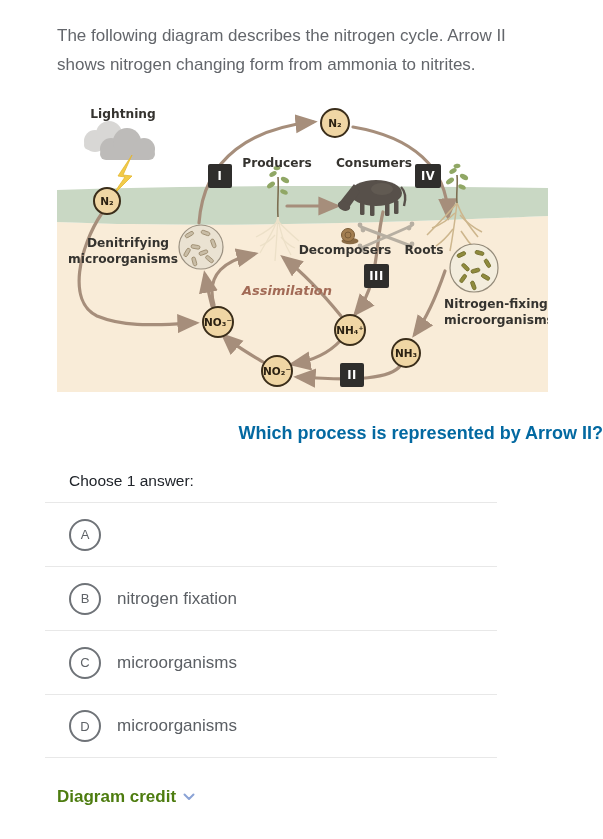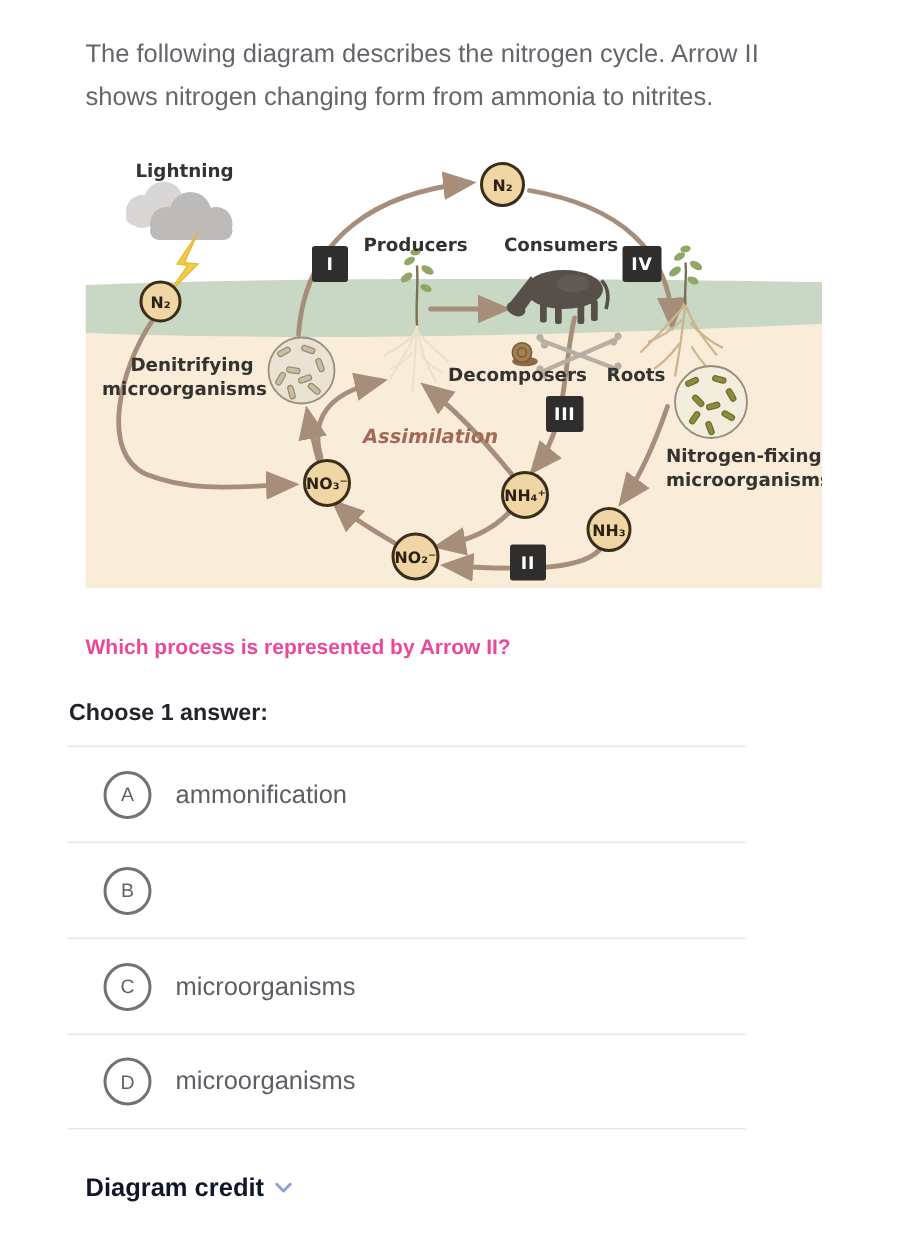--- a/index.html
+++ b/index.html
@@ -3,32 +3,32 @@
 <meta charset="utf-8">
 <style>
   * { margin:0; padding:0; box-sizing:border-box; }
   html,body { width:603px; background:#ffffff; }
   body { font-family:"Liberation Sans","DejaVu Sans",sans-serif; width:603px; height:839px; overflow:hidden; }
 
   .intro { margin:21px 60px 0 57px; max-width:505px; font-size:17px; line-height:29px; color:#63666b; }
 
   .diagram-wrap { margin:16px 0 0 57px; width:491px; height:297px; }
 
-  .question { margin:31px 0 0 57px; font-size:14px; font-weight:bold; color:#ec4899; }
-
-  .choose-label { margin:28px 0 0 46px; font-size:15.5px; font-weight:bold; color:#21252b; }
+  .question { margin:31px 0 0 57px; font-size:18px; font-weight:bold; color:#0369a1;text-align:right; }
+
+  .choose-label { margin:28px 0 0 69px; font-size:15.5px; font-weight:normal; color:#21252b; }
 
   .options { margin:12px 0 0 45px; width:452px; }
   .option { height:64px; display:flex; align-items:center; border-top:1px solid #e8e8e8; padding-left:24px; cursor:pointer; background:#fff; }
   .option:last-child { border-bottom:1px solid #e8e8e8; }
   .radio { width:32px; height:32px; border:2px solid #6f7378; border-radius:50%; display:flex; align-items:center; justify-content:center; font-size:13px; color:#5f6368; flex:0 0 auto; }
   .option-label { margin-left:16px; font-size:17px; color:#5b5f64; }
 
   .credit { margin:29px 0 0 57px; display:flex; align-items:center; gap:7px; cursor:pointer; background:none; border:none; }
-  .credit-text { font-size:17px; font-weight:bold; color:#0f172a; }
+  .credit-text { font-size:17px; font-weight:bold; color:#4d7c0f; }
 
   svg text { font-family:"DejaVu Sans","Liberation Sans",sans-serif; }
   .dlabel { font-size:12.2px; font-weight:bold; fill:#35332f; }
   .nodetext { font-size:10.5px; font-weight:bold; fill:#2b2112; }
   .boxtext { font-size:11.5px; font-weight:bold; fill:#ffffff; letter-spacing:0.5px; }
   .assim { font-size:13px; font-weight:bold; font-style:italic; fill:#a26a56; }
 </style>
 </head>
 <body>
 
@@ -233,24 +233,24 @@
 </svg>
 </div>
 
 <h2 class="question">Which process is represented by Arrow II?</h2>
 
 <div class="choose-label">Choose 1 answer:</div>
 
 <div class="options">
   <div class="option">
     <span class="radio">A</span>
-    <span class="option-label">ammonification</span>
   </div>
   <div class="option">
     <span class="radio">B</span>
+    <span class="option-label">nitrogen fixation</span>
   </div>
   <div class="option">
     <span class="radio">C</span>
     <span class="option-label">microorganisms</span>
   </div>
   <div class="option">
     <span class="radio">D</span>
     <span class="option-label">microorganisms</span>
   </div>
 </div>

